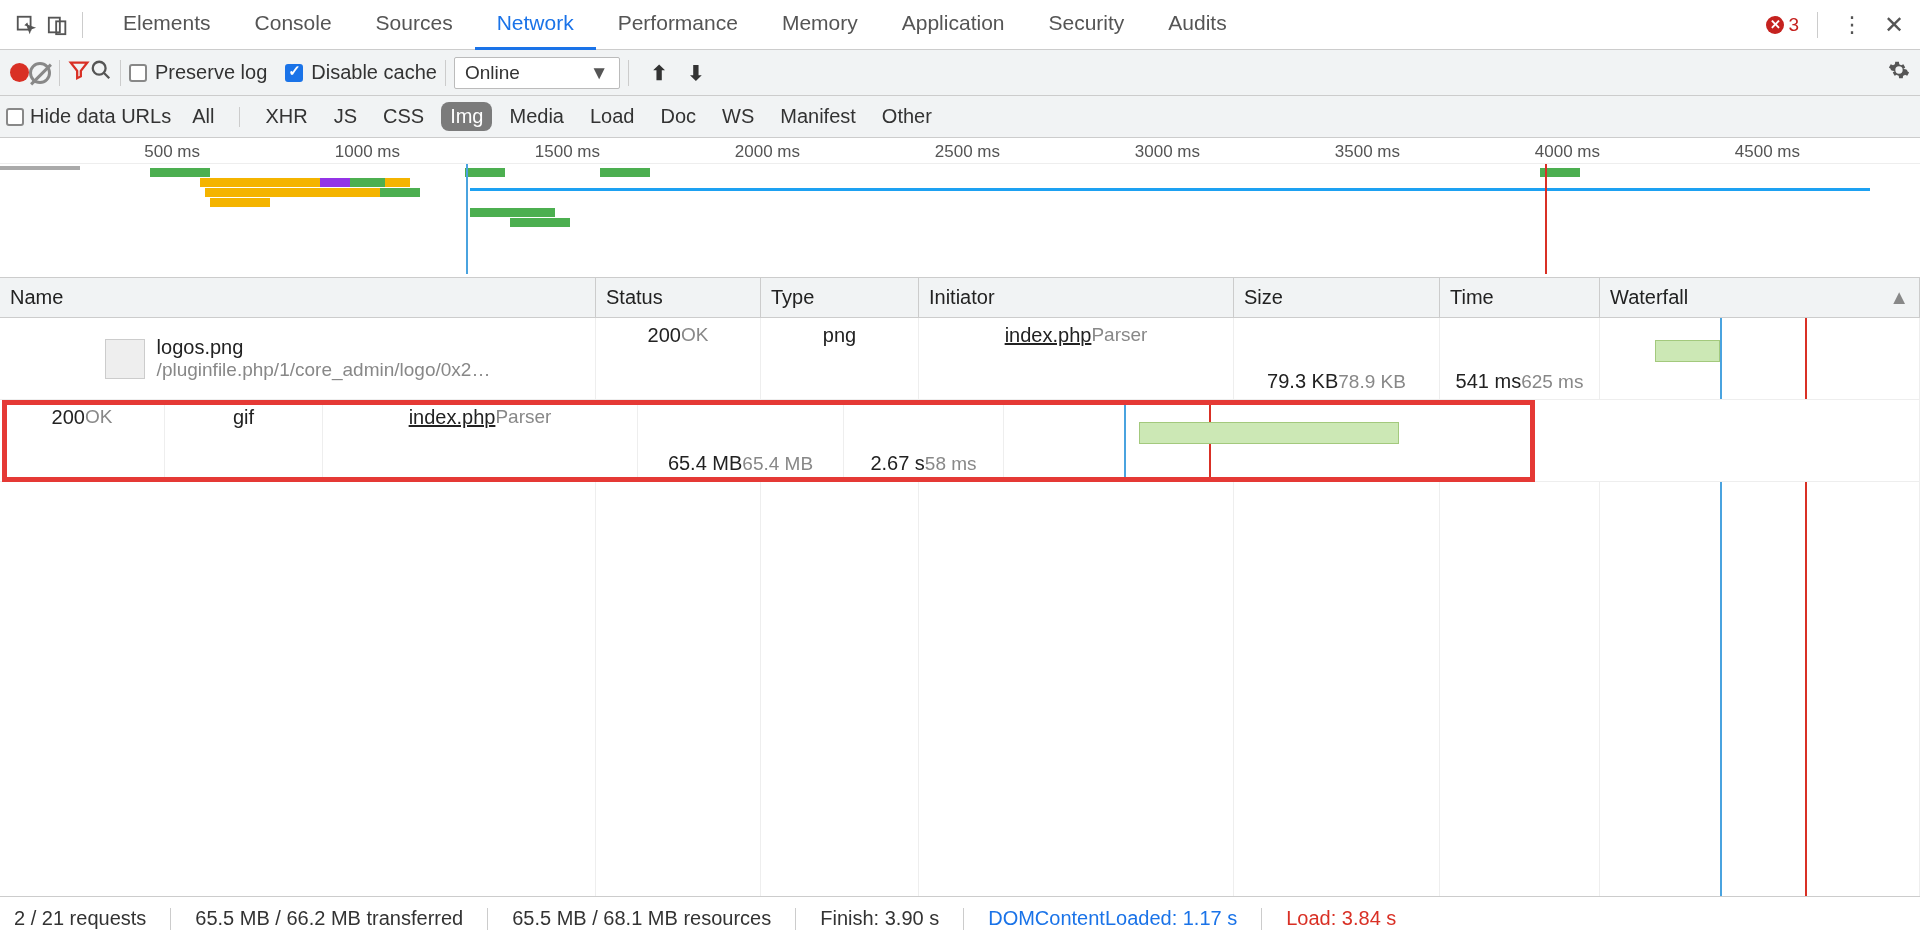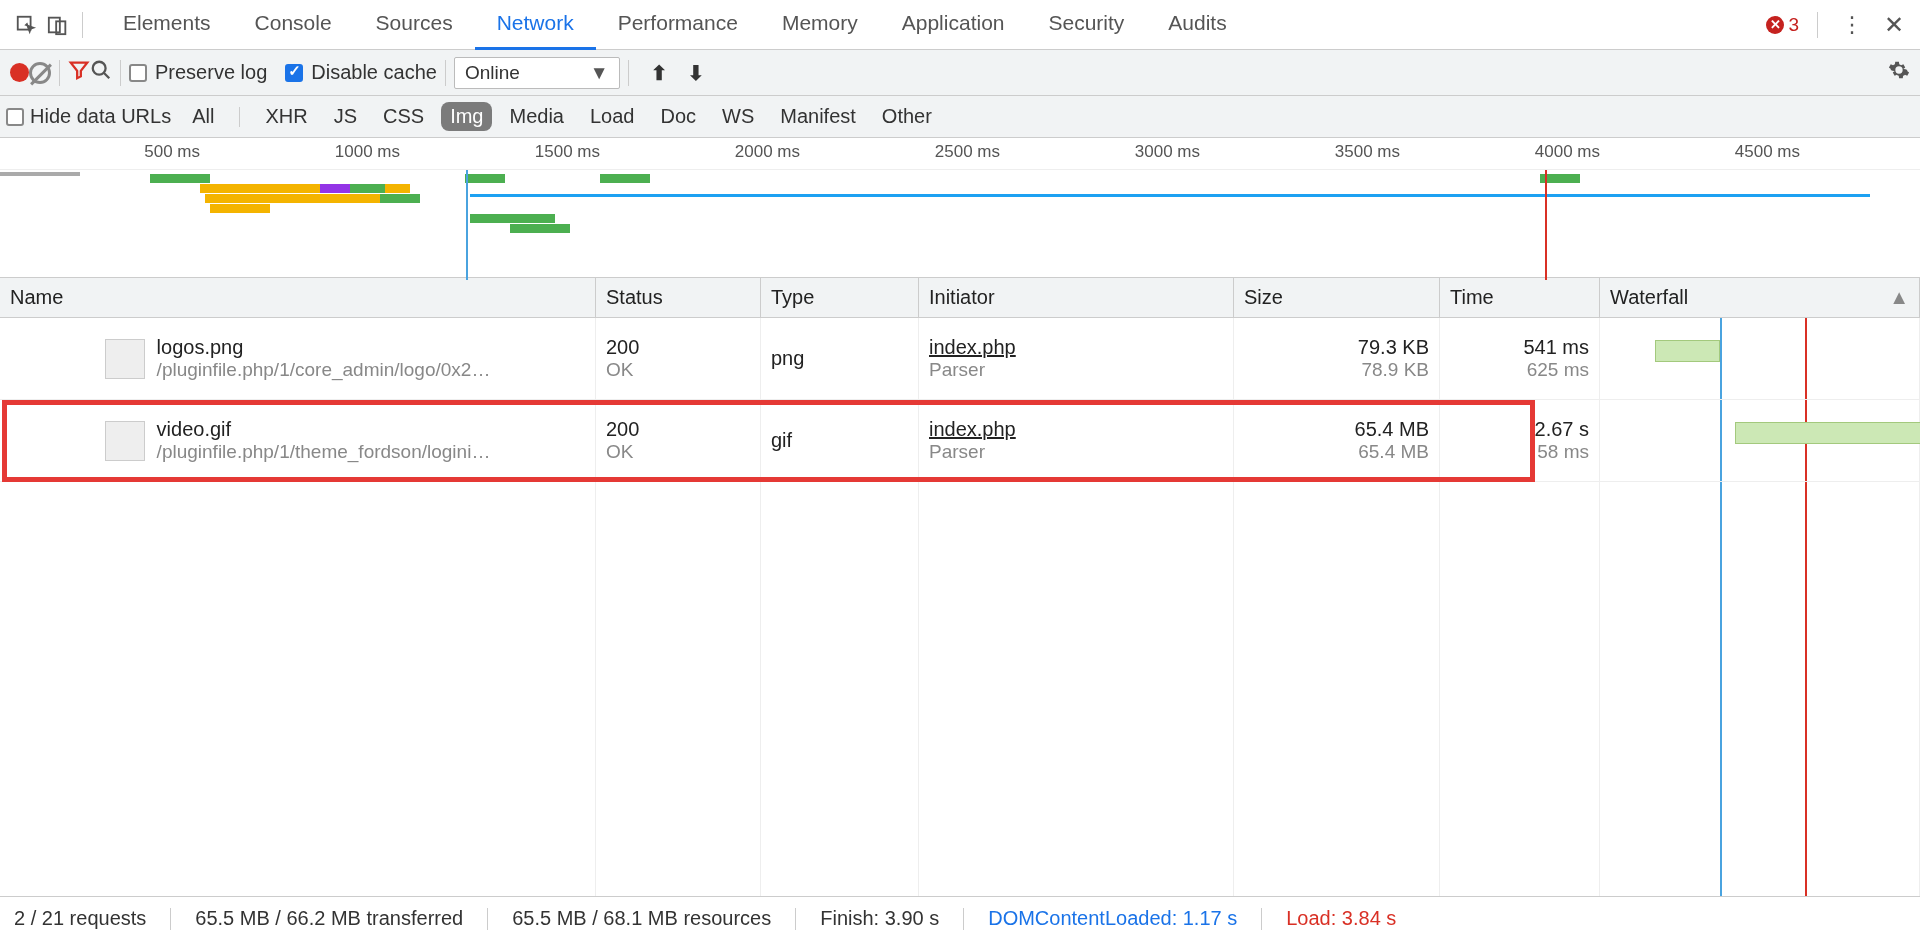--- a/index.html
+++ b/index.html
@@ -31,35 +31,35 @@
 .updown { display:flex; gap:20px; margin-left:14px;}
 
 
 #filterbar { height:42px; border-bottom:1px solid #ccc; background:#f1f3f4; padding:0 6px; gap:12px;}
 #filter-input { width:330px; height:30px; border:1px solid #ccc; background:#fff; padding:2px 8px; font-size:19px; color:#888;}
 .ftab { padding:3px 9px; color:#333; font-size:20px; cursor:pointer; border-radius:8px;}
 .ftab.active { background:#7b7b7b; color:#fff;}
 
 
 #timeline { height:140px; border-bottom:1px solid #ccc; position:relative; background:#fff;}
-#tl-ticks { height:32px; position:relative; border-bottom:1px solid #eee;}
+#tl-ticks { height:26px; position:relative; border-bottom:1px solid #eee;}
 .tick { position:absolute; top:4px; font-size:17px; color:#555; transform:translateX(-100%);}
 #tl-body { position:relative; height:110px;}
 .tl-seg { position:absolute; height:9px;}
 .tl-blue-line { position:absolute; top:24px; height:3px; background:#1da1f2; left:470px; right:50px;}
 .tl-v { position:absolute; top:0; bottom:0; width:2px;}
 
 
 #netheader { display:flex; height:40px; background:#f1f3f4; border-bottom:1px solid #ccc;}
 #netheader .hc { border-right:1px solid #ccc; padding:8px 10px; font-size:20px; color:#222; display:flex; align-items:center;}
 .c-name{width:596px;} .c-status{width:165px;} .c-type{width:158px;} .c-init{width:315px;} .c-size{width:206px;} .c-time{width:160px;} .c-wf{flex:1;}
 .hc.c-wf{ justify-content:space-between; padding-right:12px;}
 #netbody { position:relative; }
 .netrow { display:flex; height:82px; border-bottom:1px solid #eee;}
-.netrow .cell { border-right:1px solid #eee; padding:6px 10px; display:flex; flex-direction:column; justify-content:center;}
+.netrow .cell { border-right:1px solid #eee; padding:6px 10px; display:flex; justify-content:center;}
 .cell.c-name{flex-direction:row;align-items:center;gap:12px;}
 .thumb{width:40px;height:40px;border:1px solid #ccc;background:#eee;display:flex;align-items:center;justify-content:center;font-size:10px;color:#aaa;}
 .primary{font-size:20px;color:#222;} .secondary{font-size:19px;color:#888;}
 .cell.c-size,.cell.c-time{align-items:flex-end;}
 .cell.c-init .primary{color:#222;text-decoration:underline;}
 .cell.c-wf{position:relative;}
 .wf-blue-v{position:absolute;top:0;bottom:0;width:2px;background:#4aa3df;}
 .wf-red-v{position:absolute;top:0;bottom:0;width:2px;background:#d93025;}
 .wf-bar{position:absolute;height:22px;background:#cce8b5;border:1px solid #a3c97d;}
 .highlight-box{position:absolute;border:5px solid #e53935;pointer-events:none;}
@@ -265,27 +265,20 @@
           <div class="primary">541 ms</div>
           <div class="secondary">625 ms</div>
         </div>
         <div class="cell c-wf">
           <div class="wf-blue-v" style="left:120px;"></div>
           <div class="wf-red-v" style="left:205px;"></div>
           <div class="wf-bar" style="left:55px;width:65px;top:22px;"></div>
         </div>
       </div>
       <div class="netrow" style="background: rgb(255, 255, 255);">
-        <div class="cell c-name">
-          <div class="thumb"></div>
-          <div>
-            <div class="primary">video.gif</div>
-            <div class="secondary">/pluginfile.php/1/theme_fordson/logini…</div>
-          </div>
-        </div>
         <div class="cell c-status">
           <div class="primary">200</div>
           <div class="secondary">OK</div>
         </div>
         <div class="cell c-type">
           <div class="primary">gif</div>
         </div>
         <div class="cell c-init">
           <div class="primary">index.php</div>
           <div class="secondary">Parser</div>

